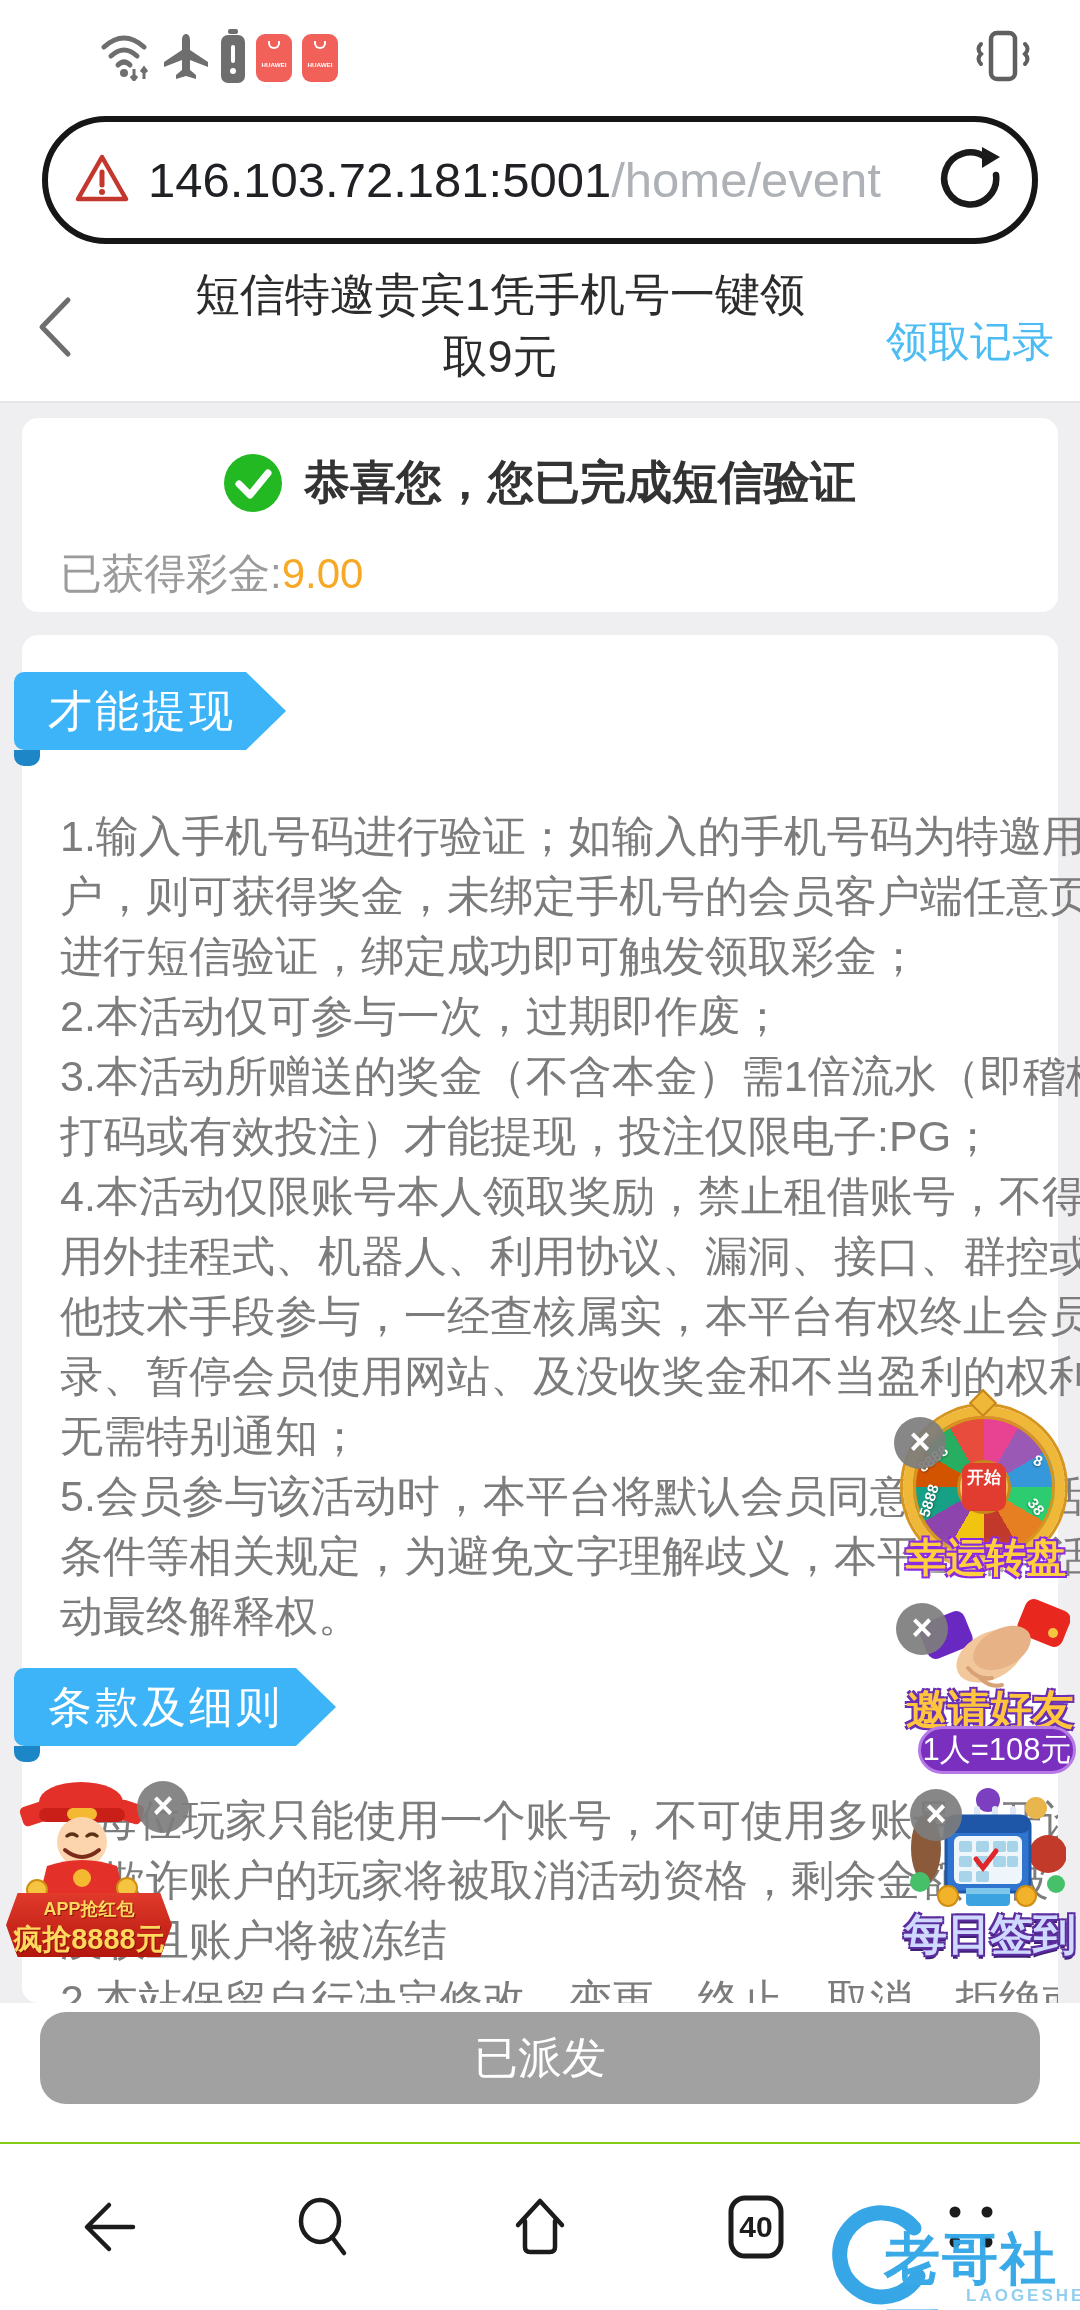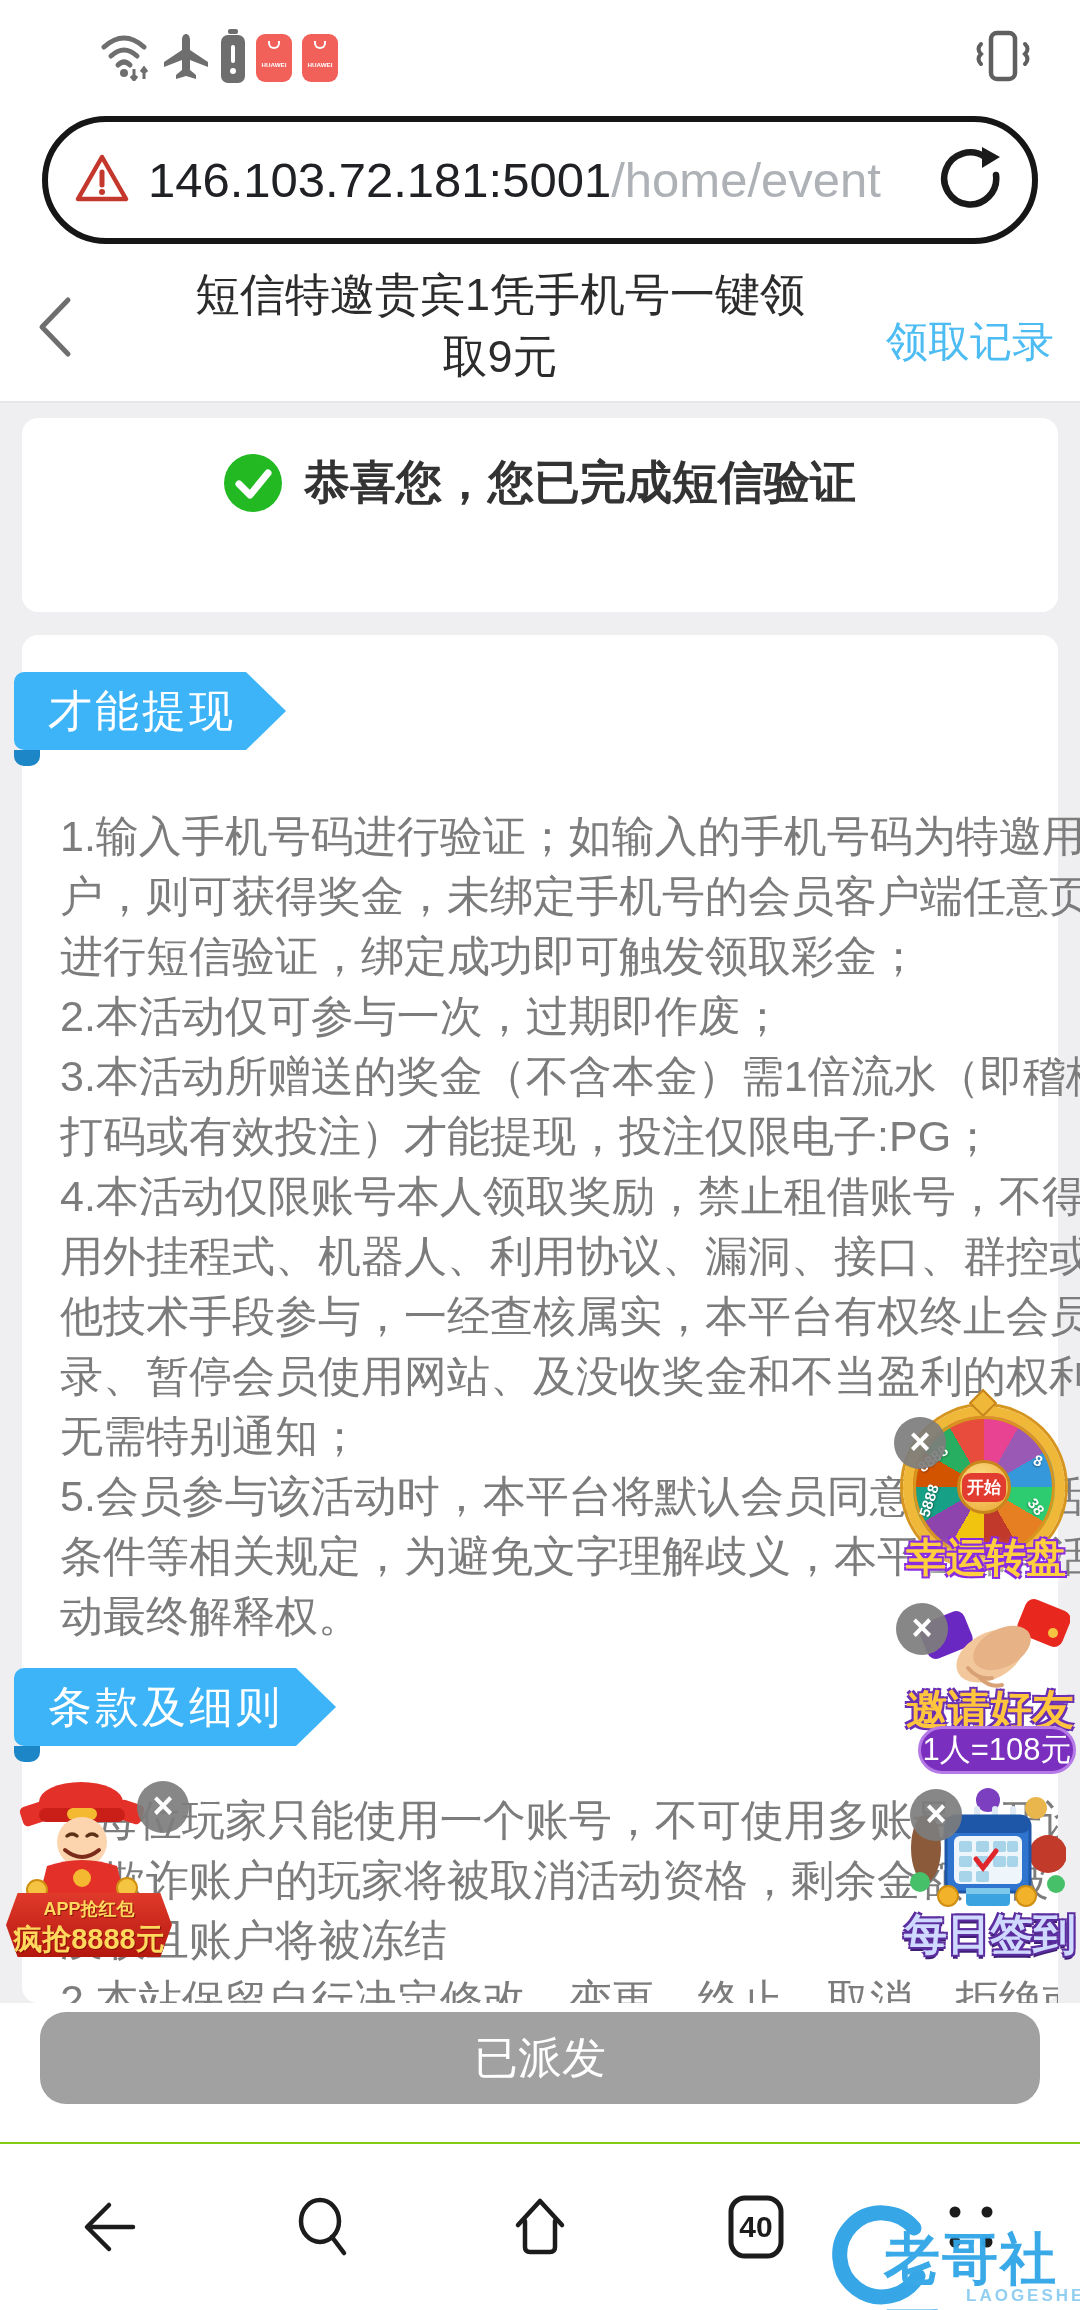--- a/index.html
+++ b/index.html
@@ -57,21 +57,21 @@
 
   
   .xbtn { position:absolute; width:52px; height:52px; border-radius:50%; background:rgba(125,125,125,.92); color:#fff; font-size:36px; font-weight:700; line-height:50px; text-align:center; z-index:11; }
   .widget { position:absolute; z-index:10; }
 
   .wheel { left:903px; top:1406px; width:162px; height:162px; border-radius:50%;
     border:10px solid #f0b838; box-shadow:0 0 0 3px #d6951f, inset 0 0 0 3px #d6951f;
     background:conic-gradient(#e84393 0 30deg,#9b59b6 30deg 60deg,#3498db 60deg 90deg,#2ecc71 90deg 120deg,#e67e22 120deg 150deg,#c0392b 150deg 180deg,#f1c40f 180deg 210deg,#8e44ad 210deg 240deg,#16a085 240deg 270deg,#d35400 270deg 300deg,#27ae60 300deg 330deg,#e74c3c 330deg 360deg); }
   .wheel-ornament { position:absolute; left:973px; top:1393px; width:20px; height:20px; background:#f0b838; transform:rotate(45deg); z-index:11; border:2px solid #c8861d; }
   .wheel-center { position:absolute; left:957px; top:1460px; width:54px; height:54px; border-radius:50%; z-index:11;
-    background:radial-gradient(circle at 40% 35%, #ffe08a, #e8a52e); border:3px solid #c8861d; display:flex; align-items:center; justify-content:center; }
+    background:radial-gradient(circle at 40% 35%, #ffe08a, #e8a52e); border:3px solid #c8861d; display:flex; justify-content:center; }
   .wheel-start { background:#e23c30; color:#fff; font-size:17px; font-weight:700; border-radius:9px; padding:3px 5px; white-space:nowrap; }
   .wheel-val { position:absolute; z-index:10; color:#fff; font-size:15px; font-weight:700; text-shadow:0 1px 2px rgba(0,0,0,.4); }
   .wv1 { left:916px; top:1450px; transform:rotate(-38deg); }
   .wv2 { left:912px; top:1492px; transform:rotate(-72deg); }
   .wv3 { left:1028px; top:1498px; transform:rotate(52deg); }
   .wv4 { left:1034px; top:1452px; transform:rotate(22deg); }
   .wheel-label { position:absolute; left:906px; top:1530px; width:168px; text-align:left; font-size:40px; font-weight:800; color:#ffcf3e; z-index:11;
     text-shadow:-2px -2px 0 #8a2be2, 2px -2px 0 #8a2be2, -2px 2px 0 #8a2be2, 2px 2px 0 #8a2be2, 0 5px 8px rgba(255,255,255,.85); }
 
   .invite-label { position:absolute; left:905px; top:1682px; width:170px; text-align:center; font-size:42px; font-weight:800; color:#ffc53d; z-index:11;
@@ -196,20 +196,23 @@
   <div class="pagebg"></div>
 
   <div class="card success-card">
     <div class="success-row">
       <span class="check-circle">
         <svg width="58" height="58" viewBox="0 0 58 58">
           <polyline points="15,30 26,41 44,19" fill="none" stroke="#fff" stroke-width="7" stroke-linecap="round" stroke-linejoin="round"></polyline>
         </svg>
       </span>
       <span class="success-msg">恭喜您，您已完成短信验证</span>
+    </div>
+    <div class="bonus-line">
+      <span class="bonus-label">已获得彩金:</span><span class="bonus-amount">9.00</span>
     </div>
   </div>
 
   <div class="card main-card">
     <div class="ribbon r1">才能提现</div>
     <div class="ribbon-fold fold1"></div>
 
     <div class="terms terms1">
       <div>1.输入手机号码进行验证；如输入的手机号码为特邀用</div>
       <div>户，则可获得奖金，未绑定手机号的会员客户端任意页面</div>

